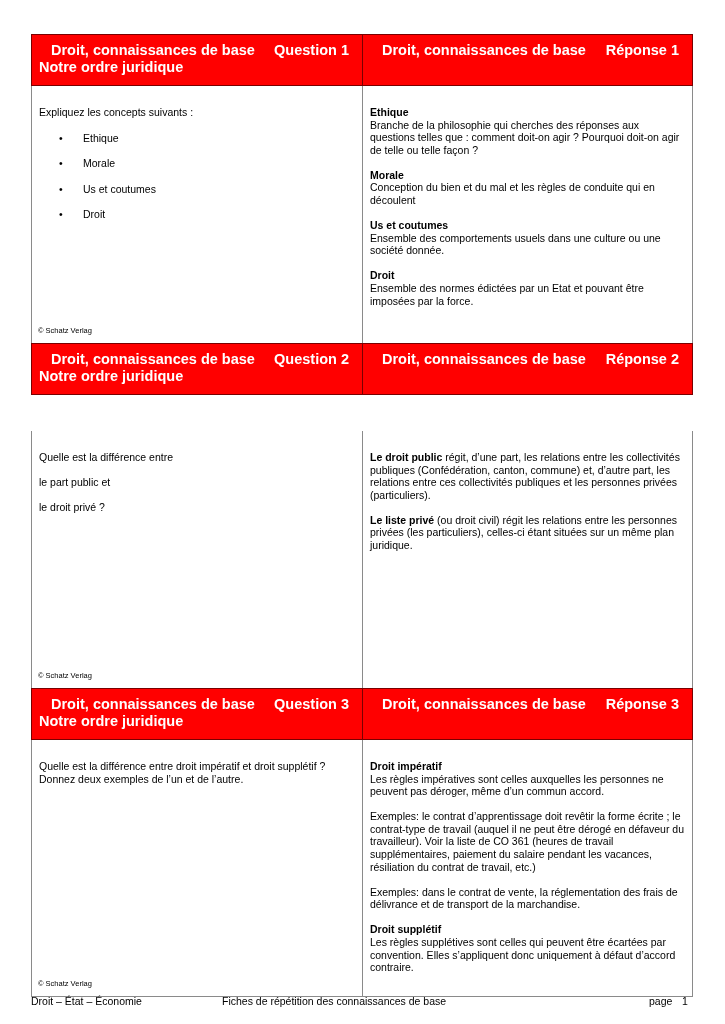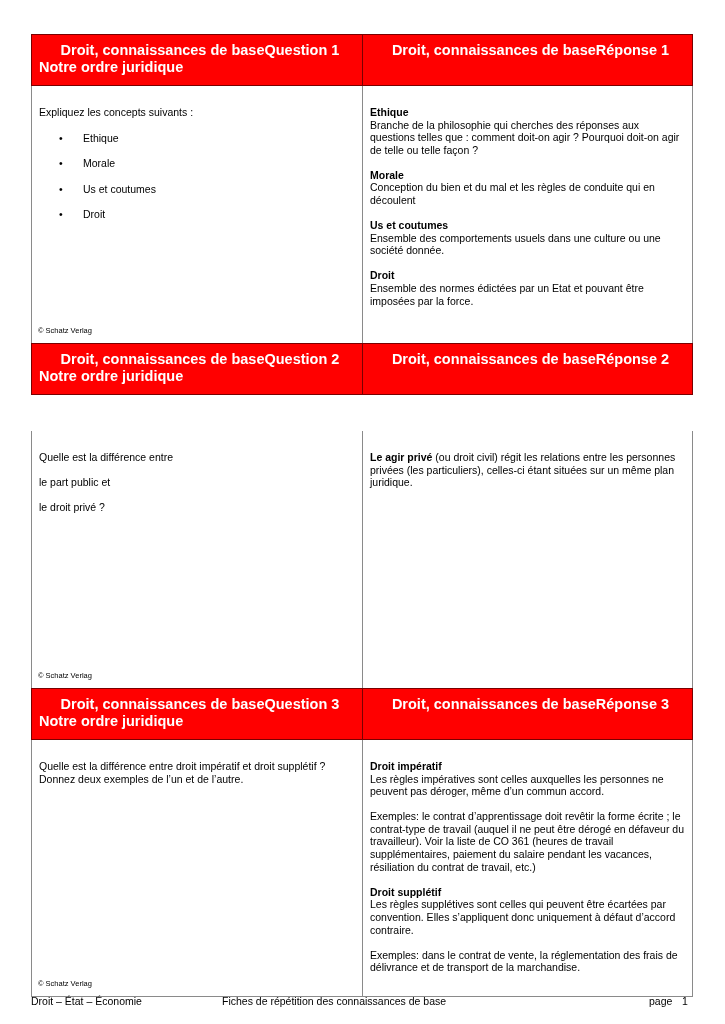--- a/index.html
+++ b/index.html
@@ -7,21 +7,21 @@
          font-family: "Liberation Sans", sans-serif; color: #000; }
   .sheet { position: absolute; left: 31px; top: 34px; width: 662px; }
   .card { display: flex; position: relative; }
   .cell { width: 331px; box-sizing: border-box; position: relative; }
   .cell.left { border-left: 1px solid #8a8a8a; }
   .cell.right { border-left: 1px solid #8a8a8a; border-right: 1px solid #8a8a8a; }
   .head { display: flex; width: 100%; }
   .head .cell { background: #ff0000; height: 52px; border-top: 1px solid #7a0000; border-bottom: 1px solid #7a0000; color: #fff; font-weight: bold; font-size: 14.5px; line-height: 17px; padding: 7px 13px 0 7px; }
   .head .cell.left { border-left: 1px solid #7a0000; }
   .head .cell.right { border-left: 1px solid #7a0000; border-right: 1px solid #7a0000; }
-  .head-row { display: flex; justify-content: center; padding-left: 12px; }
+  .head-row { display: flex; justify-content: space-between; padding-left: 12px; }
   .body .cell { font-size: 10.5px; line-height: 12.6px; padding: 20px 7px 16px 7px; }
   .card1 .body .cell { height: 257px; }
   .card2 .body .cell { height: 257px; margin-top: 36px; }
   .card3 .body .cell { height: 257px; border-bottom: 1px solid #8a8a8a; }
   .copyright { position: absolute; left: 6px; bottom: 5px; font-size: 7.5px; color: #000; }
   .qline { margin: 0 0 12.5px 0; }
   ul.bullets { list-style: none; margin: 0; padding: 0; }
   ul.bullets li { position: relative; padding-left: 44px; margin: 13px 0 0 0; }
   ul.bullets li .dot { position: absolute; left: 20px; top: 0; }
   .term { font-weight: bold; display: block; }
@@ -87,21 +87,22 @@
       </div>
     </div>
     <div class="body card">
       <div class="cell left">
         <div class="qline">Quelle est la différence entre</div>
         <div class="qline">le part public et</div>
         <div class="qline">le droit privé ?</div>
         <div class="copyright">© Schatz Verlag</div>
       </div>
       <div class="cell right">
-        <div class="para"><b>Le agir privé</b><span> (ou droit civil) régit les relations entre les personnes privées (les particuliers), celles-ci étant situées sur un même plan juridique.</span></div>
+        <div class="para"><b>Le droit public</b><span> régit, d’une part, les relations entre les collectivités publiques (Confédération, canton, commune) et, d’autre part, les relations entre ces collectivités publiques et les personnes privées (particuliers).</span></div>
+        <div class="para"><b>Le liste privé</b><span> (ou droit civil) régit les relations entre les personnes privées (les particuliers), celles-ci étant situées sur un même plan juridique.</span></div>
       </div>
     </div>
   </div>
 
   <div class="card3">
     <div class="head">
       <div class="cell left">
         <div class="head-row">
           <span>Droit, connaissances de base</span>
           <span>Question 3</span>
@@ -116,22 +117,22 @@
       </div>
     </div>
     <div class="body card">
       <div class="cell left">
         <div>Quelle est la différence entre droit impératif et droit supplétif ? Donnez deux exemples de l’un et de l’autre.</div>
         <div class="copyright">© Schatz Verlag</div>
       </div>
       <div class="cell right">
         <div class="para"><span class="term">Droit impératif</span><span>Les règles impératives sont celles auxquelles les personnes ne peuvent pas déroger, même d’un commun accord.</span></div>
         <div class="para">Exemples: le contrat d’apprentissage doit revêtir la forme écrite ; le contrat-type de travail (auquel il ne peut être dérogé en défaveur du travailleur). Voir la liste de CO 361 (heures de travail supplémentaires, paiement du salaire pendant les vacances, résiliation du contrat de travail, etc.)</div>
+        <div class="para">Exemples: dans le contrat de vente, la réglementation des frais de délivrance et de transport de la marchandise.</div>
         <div class="para"><span class="term">Droit supplétif</span><span>Les règles supplétives sont celles qui peuvent être écartées par convention. Elles s’appliquent donc uniquement à défaut d’accord contraire.</span></div>
-        <div class="para">Exemples: dans le contrat de vente, la réglementation des frais de délivrance et de transport de la marchandise.</div>
       </div>
     </div>
   </div>
 </div>
 
 <div class="footer">
   <span style="left:0">Droit – État – Économie</span>
   <span style="left:191px">Fiches de répétition des connaissances de base</span>
   <span style="left:618px">page</span>
   <span style="left:651px">1</span>

